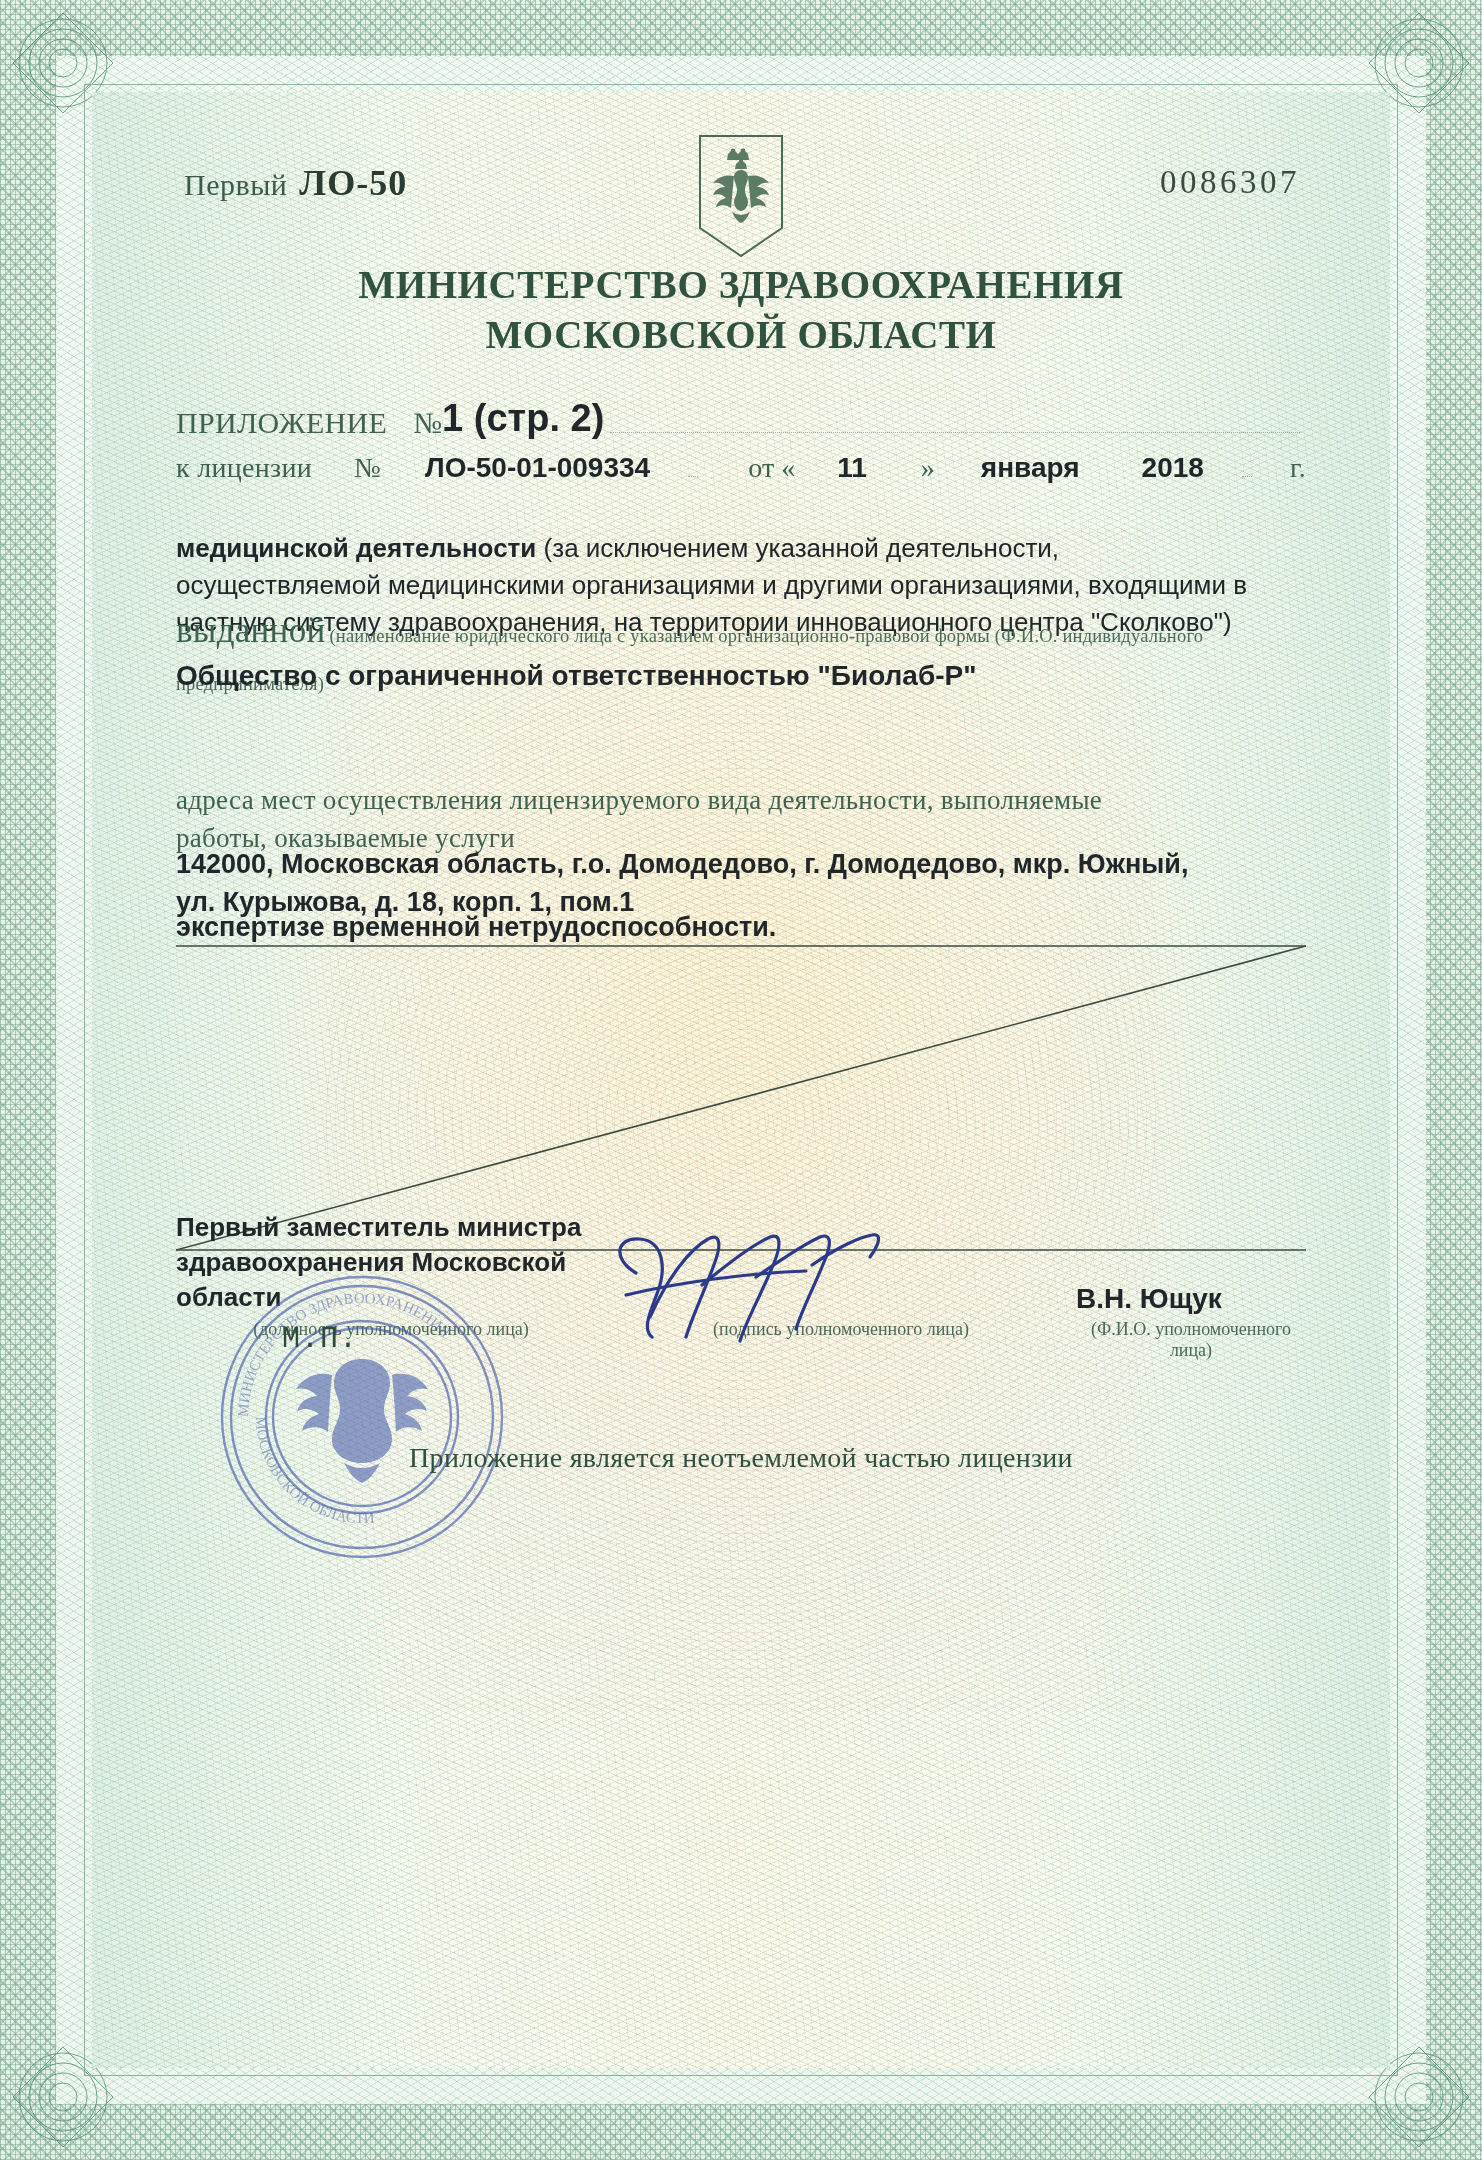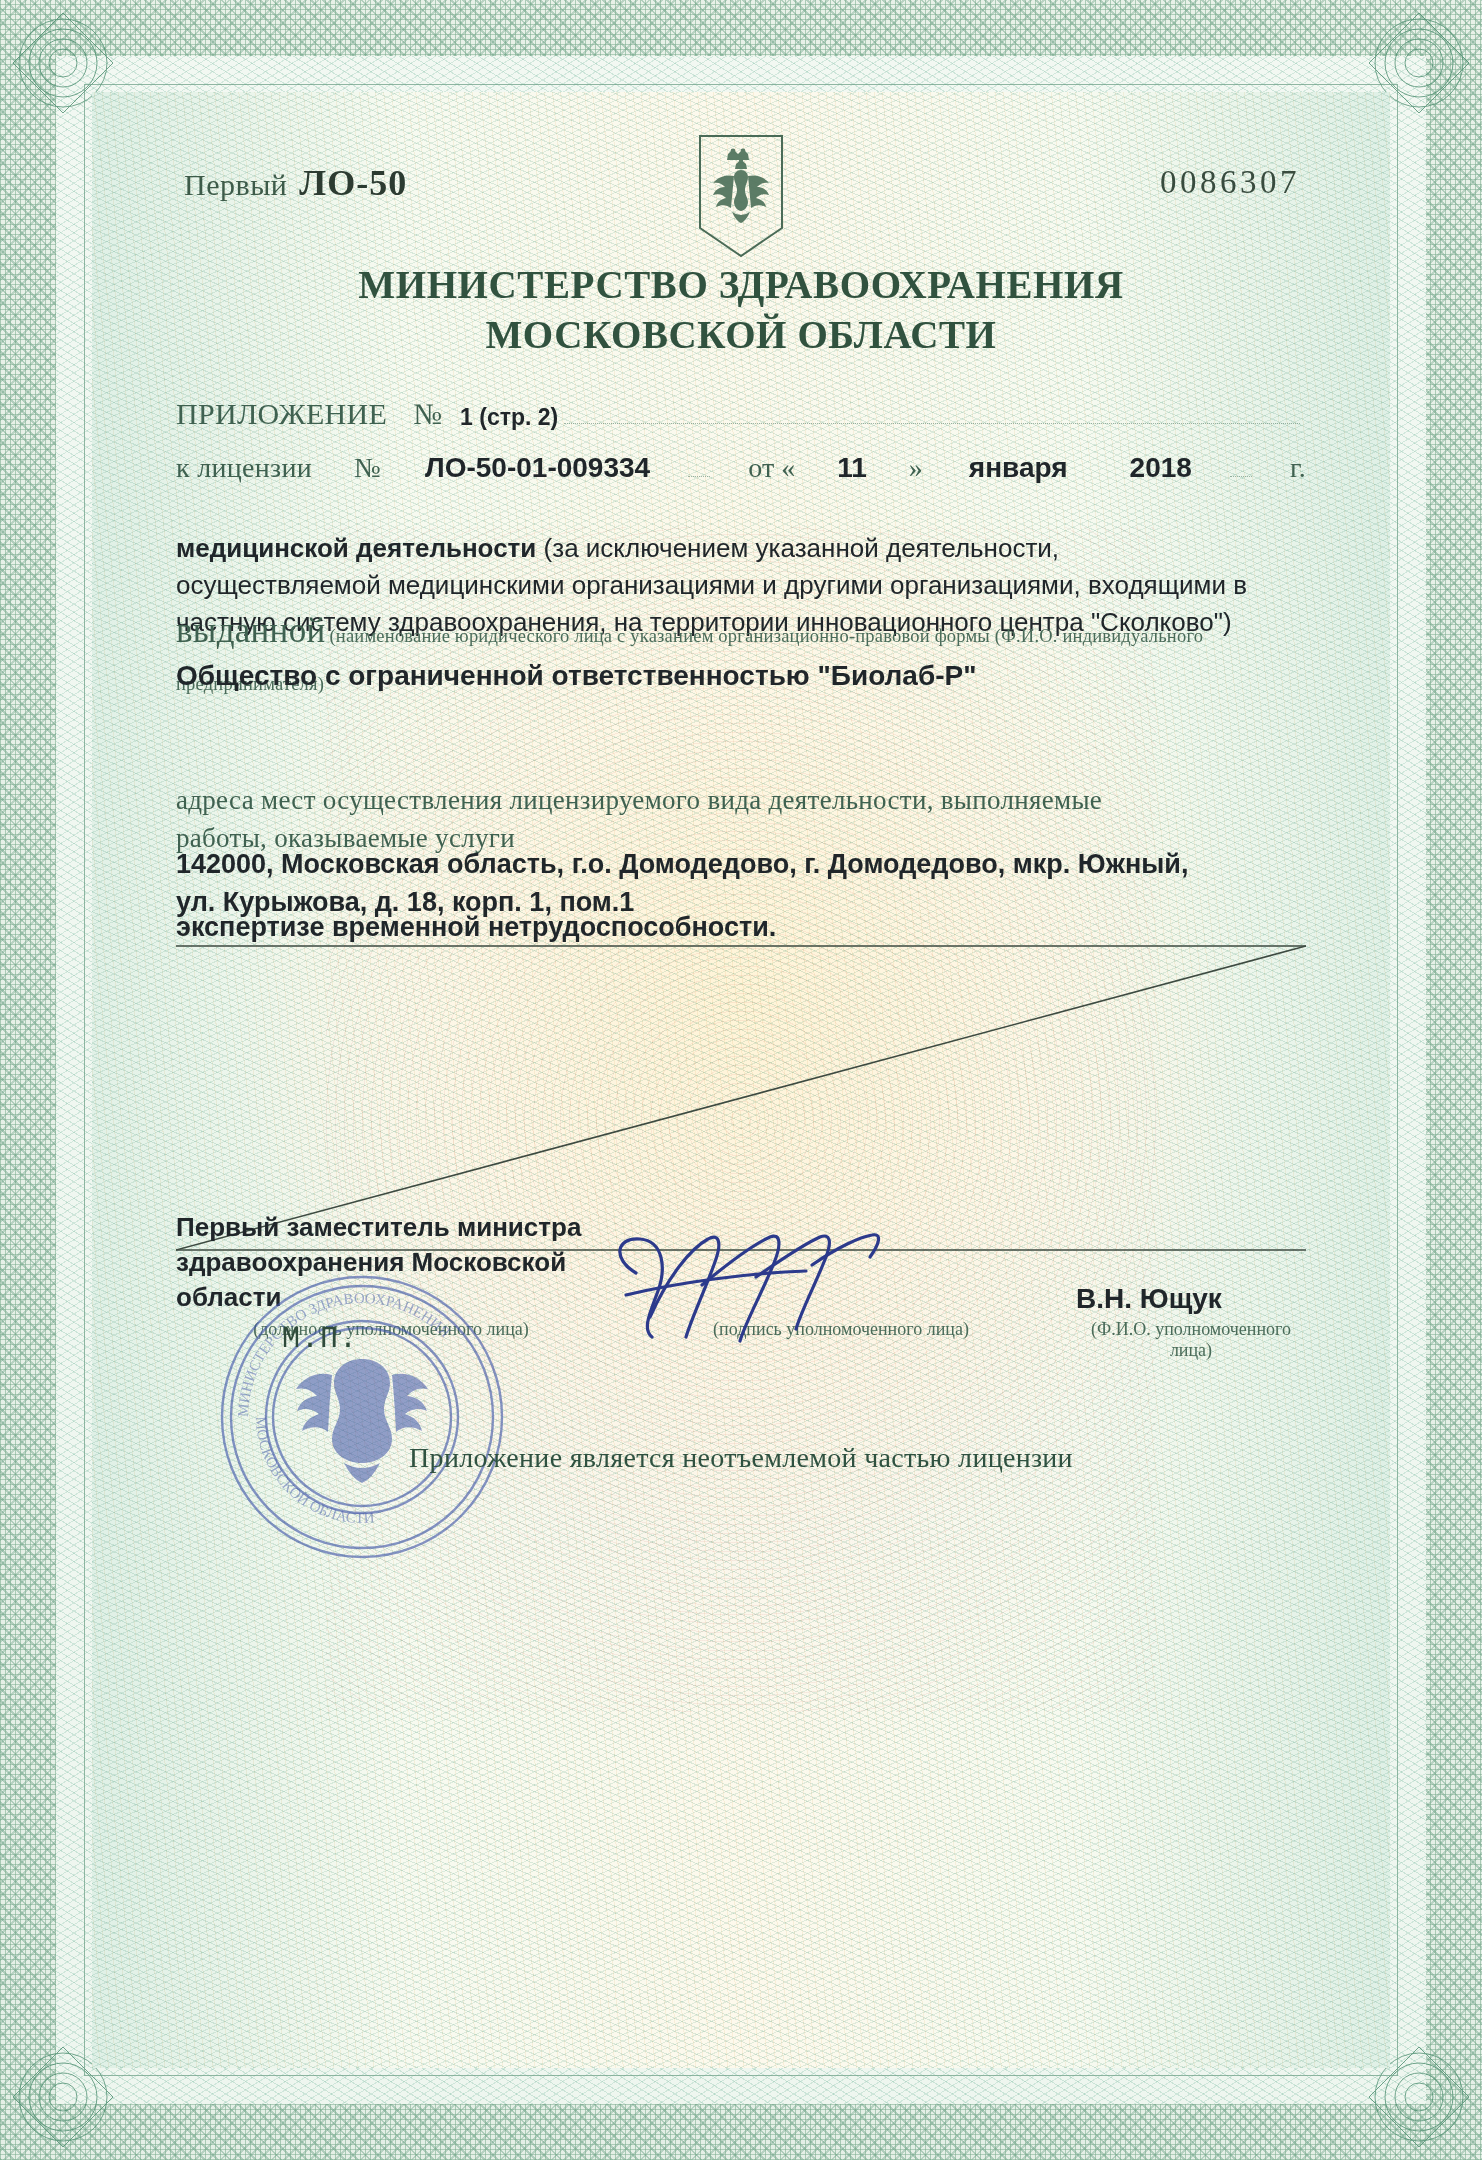--- a/index.html
+++ b/index.html
@@ -140,27 +140,27 @@
   }
   .dotline{
     flex:1;border-bottom:1px dotted rgba(90,125,105,.55);
     margin:0 6px 7px 6px;height:1px;
   }
 
   
   .row-prilozh{top:305px;display:flex;align-items:flex-end;}
   .row-prilozh .lbl-serif{font-size:30px;}
   .row-prilozh .no{font-size:30px;color:#3f6150;margin-left:26px;}
-  .row-prilozh .val-bold{font-size:23px;margin-left:18px;}
+  .row-prilozh .val-bold{font-size:38px;margin-left:0;}
 
   
   .row-lic{top:360px;display:flex;align-items:flex-end;gap:32px;}
   .row-lic .lbl-serif{font-size:28px;}
   .row-lic .val-bold{font-size:28px;margin-left:12px;}
-  .row-lic .ot{font-size:28px;color:#3f6150;margin-left:0;}
+  .row-lic .ot{font-size:28px;color:#3f6150;margin-left:12px;}
   .row-lic .d{font-size:28px;margin:0 10px;}
 
   .na-osu{top:408px;}
   .activity{top:438px;line-height:1.42;}
   .activity .b{font-weight:700;}
   .vydannoy{top:512px;line-height:1.55;}
   .vydannoy .v-lbl{font-size:35px;color:#3f6150;}
   .orgname{top:568px;}
   .addr-head{top:690px;line-height:1.40;font-size:27px;}
   .addr-val{top:753px;line-height:1.42;}

